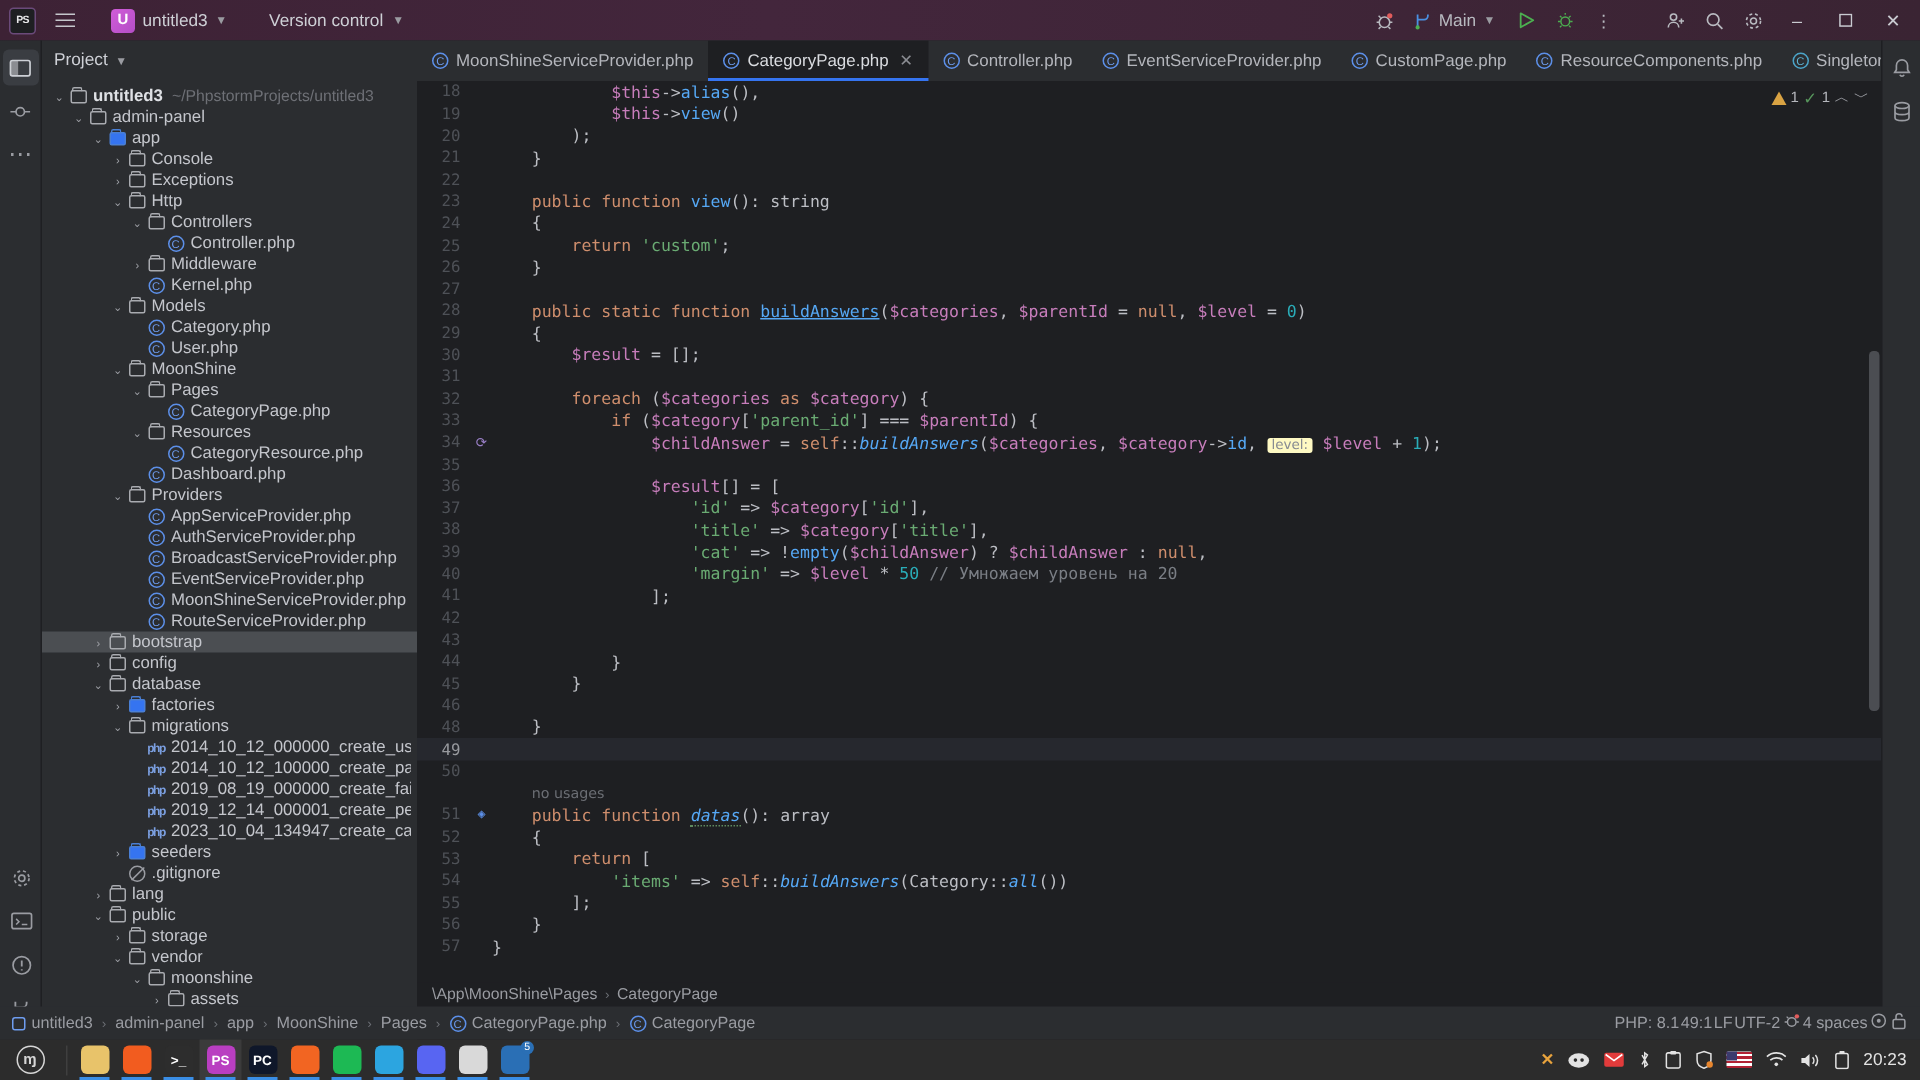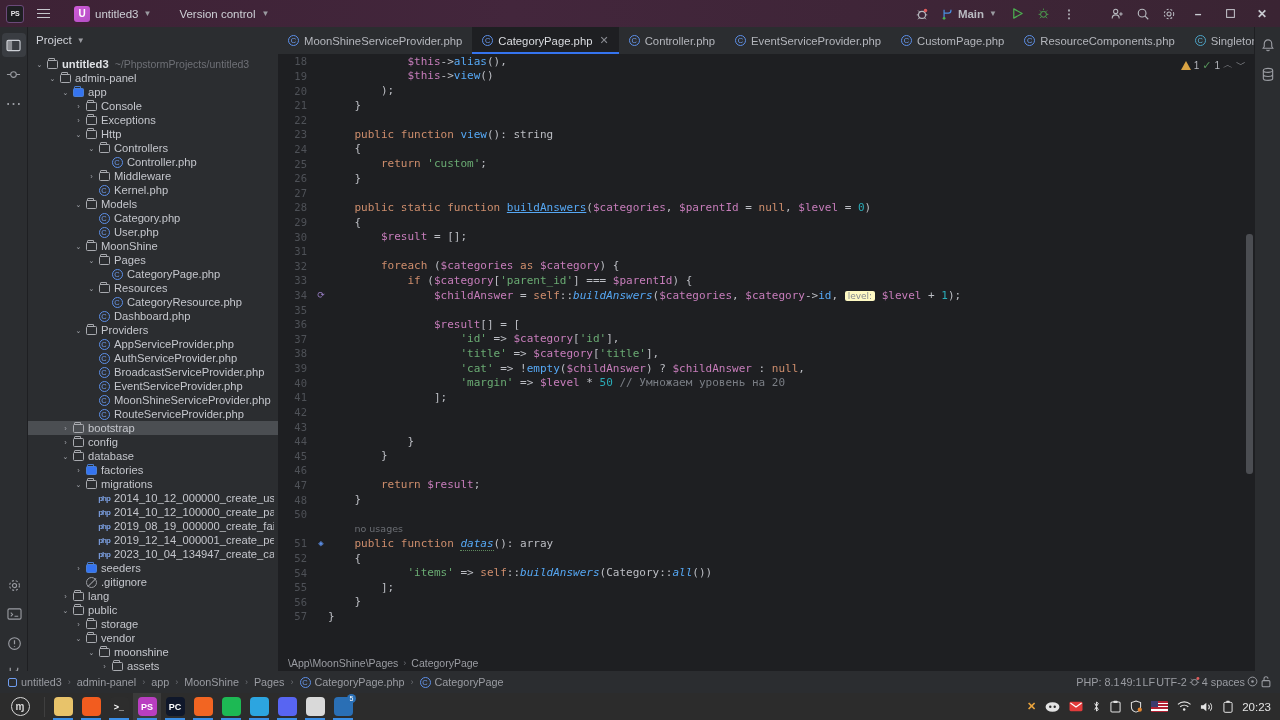--- a/index.html
+++ b/index.html
@@ -33,21 +33,21 @@
   }
   .proj-badge {
     width: 16px; height: 16px; border-radius: 3px;
     background: linear-gradient(135deg,#d05cd8,#b44ec6);
     color: #fff; font-size: 10px; display: flex; align-items: center;
     justify-content: center; font-weight: 600;
   }
   .chev { font-size: 8px; color: #9a9ba1; }
   .vc-chip { display: flex; align-items: center; gap: 6px; margin-left: 16px; padding: 2px 6px; }
 
-  .tb-right { margin-left: auto; display: flex; align-items: center; gap: 0; padding-right: 2px; font-weight: bold; }
+  .tb-right { margin-left: auto; display: flex; align-items: center; gap: 0; padding-right: 2px; }
   .tb-btn {
     width: 26px; height: 22px; display: flex; align-items: center; justify-content: center;
     color: #b8bac0;
   }
   .tb-btn.wide { width: auto; padding: 0 7px; gap: 5px; font-size: 11.5px; }
   .win-btn { width: 32px; height: 27px; display: flex; align-items: center; justify-content: center; color: #c9cbd1; font-size: 12px; }
 
   
   .rail {
     position: absolute; top: 27px; left: 0; width: 28px; height: 666px;
@@ -875,48 +875,53 @@
         <span class="gut">45</span>
         <span class="gmark"></span>
         <span class="ctext">        <span class="typ">}</span></span>
       </div>
       <div class="cline">
         <span class="gut">46</span>
         <span class="gmark"></span>
         <span class="ctext"></span>
       </div>
       <div class="cline">
-        <span class="gut">47</span>
-        <span class="gmark"></span>
-        <span class="ctext">        <span class="kw">return </span><span class="var">$result</span><span class="typ">;</span></span>
-      </div>
-      <div class="cline">
         <span class="gut">48</span>
         <span class="gmark"></span>
         <span class="ctext">    <span class="typ">}</span></span>
+      </div>
+      <div class="cline hl">
+        <span class="gut">49</span>
+        <span class="gmark"></span>
+        <span class="ctext"></span>
       </div>
       <div class="cline">
         <span class="gut">50</span>
         <span class="gmark"></span>
         <span class="ctext"></span>
       </div>
       <div class="cline">
         <span class="gut"></span>
         <span class="gmark"></span>
         <span class="ctext">    <span class="nousage">no usages</span></span>
       </div>
       <div class="cline">
         <span class="gut">51</span>
         <span class="gmark"><span style="color:#5c8fe8">◈</span></span>
         <span class="ctext">    <span class="kw">public function </span><span class="fn wavy">datas</span><span class="typ">(): </span><span class="typ">array</span></span>
       </div>
       <div class="cline">
         <span class="gut">52</span>
         <span class="gmark"></span>
         <span class="ctext">    <span class="typ">{</span></span>
+      </div>
+      <div class="cline">
+        <span class="gut">53</span>
+        <span class="gmark"></span>
+        <span class="ctext">        <span class="kw">return </span><span class="typ">[</span></span>
       </div>
       <div class="cline">
         <span class="gut">54</span>
         <span class="gmark"></span>
         <span class="ctext">            <span class="str">'items'</span><span class="typ"> =&gt; </span><span class="kw">self</span><span class="typ">::</span><span class="fni">buildAnswers</span><span class="typ">(</span><span class="typ">Category</span><span class="typ">::</span><span class="fni">all</span><span class="typ">())</span></span>
       </div>
       <div class="cline">
         <span class="gut">55</span>
         <span class="gmark"></span>
         <span class="ctext">        <span class="typ">];</span></span>

